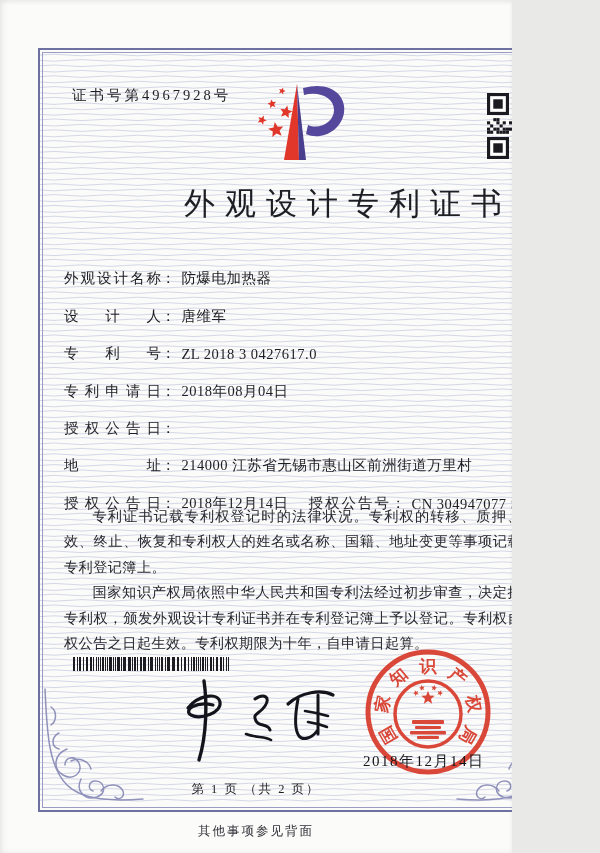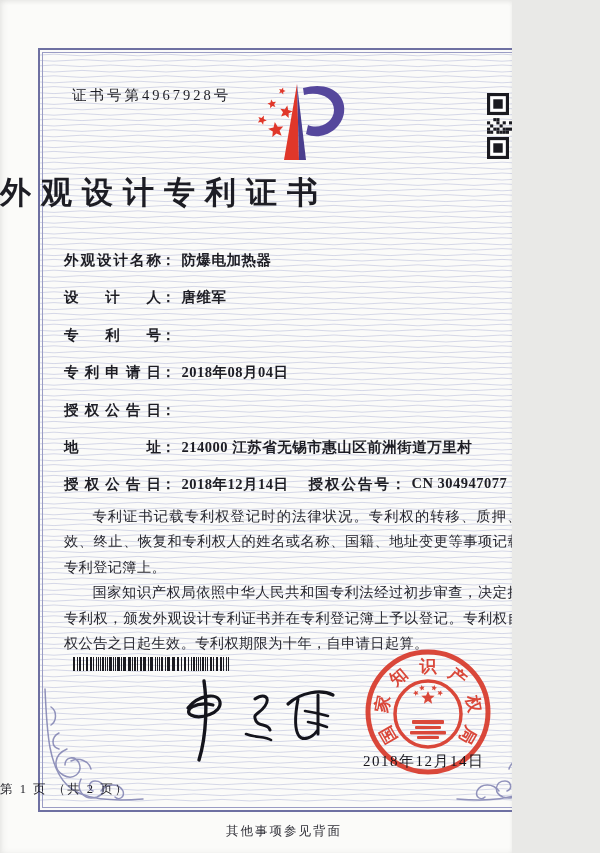--- a/index.html
+++ b/index.html
@@ -6,45 +6,45 @@
   .page{position:relative;width:512px;height:853px;background:#fbfbf9;overflow:hidden;
         font-family:"Liberation Serif","DejaVu Serif",serif;color:#1d1d24;
         box-shadow:inset 3px 0 6px rgba(0,0,0,.06), inset 0 2px 4px rgba(0,0,0,.05);}
   .frame{position:absolute;left:38px;top:48px;width:522px;height:760px;
          border:2px solid #6e70a2;}
   .frame-inner{position:absolute;inset:2px;border:1px solid #9a9cc4;}
   .waves{position:absolute;left:40px;top:50px;width:518px;height:756px;z-index:0;}
   .cert-no{position:absolute;left:72px;top:86px;font-size:14.5px;letter-spacing:3px;z-index:2;}
   .logo{position:absolute;left:251px;top:78px;width:100px;height:94px;z-index:2;}
   .qr{position:absolute;left:487px;top:93px;width:66px;height:66px;z-index:2;}
-  .title{position:absolute;left:0;top:172px;width:100%;text-align:left;
-         font-size:31px;font-weight:bold;letter-spacing:10px;z-index:2;}
+  .title{position:absolute;left:0;top:183px;width:100%;text-align:right;
+         font-size:31px;font-weight:normal;letter-spacing:10px;z-index:2;}
   .fields{position:absolute;left:64px;top:251px;width:478px;z-index:2;}
-  .frow{height:37.4px;display:flex;align-items:flex-start;font-size:14.5px;white-space:nowrap;font-weight:bold;}
+  .frow{height:37.4px;display:flex;align-items:flex-end;font-size:14.5px;white-space:nowrap;}
   .flabel{display:inline-block;width:97px;text-align:justify;text-align-last:justify;}
   .fcolon{margin-right:6px;}
   .fvalue{letter-spacing:.5px;}
   .flabel2{margin-left:20px;letter-spacing:2px;}
   .paras{position:absolute;left:64px;top:504px;width:473px;z-index:2;}
   .paras p{margin:0;font-size:14.2px;line-height:25.4px;text-align:justify;
            text-indent:2em;letter-spacing:.4px;color:#26262e;}
   .barcode{position:absolute;left:73px;top:657px;width:158px;height:14px;z-index:2;}
   .director{position:absolute;left:74px;top:700px;font-size:15.5px;line-height:33px;
             letter-spacing:3px;z-index:2;}
   .signature{position:absolute;left:158px;top:668px;width:195px;height:105px;z-index:2;}
   .seal{position:absolute;left:360px;top:644px;width:136px;height:136px;z-index:2;opacity:.92;}
   .seal-date{position:absolute;left:363px;top:752px;font-size:15px;letter-spacing:1.5px;
              color:#15151c;z-index:3;}
   .flourish{position:absolute;width:104px;height:120px;z-index:1;opacity:.85;}
   .flourish.left{left:41px;top:687px;}
   .flourish.right{left:455px;top:687px;transform:scaleX(-1);}
-  .page-ind{position:absolute;left:0;top:781px;width:100%;
+  .page-ind{position:absolute;left:0;top:781px;width:100%;text-align:center;
             font-size:12.5px;letter-spacing:2px;z-index:2;}
   .back-note{position:absolute;left:0;top:823px;width:100%;text-align:center;
-             font-size:12.5px;letter-spacing:2px;color:#2e2e36;z-index:2;padding-left:28px;}
+             font-size:12.5px;letter-spacing:2px;color:#2e2e36;z-index:2;}
 </style>
 </head>
 <body>
 
 <div class="page">
 
   <svg class="waves" id="waves-svg" viewBox="0 0 518 756" preserveAspectRatio="none" fill="none" stroke-width="0.7" opacity="0.5" stroke="#8c94c6">
       <path d="M0 5.0 q14 -1.6 28 0 q14 1.6 28 0 q14 -1.6 28 0 q14 1.6 28 0 q14 -1.6 28 0 q14 1.6 28 0 q14 -1.6 28 0 q14 1.6 28 0 q14 -1.6 28 0 q14 1.6 28 0 q14 -1.6 28 0 q14 1.6 28 0 q14 -1.6 28 0 q14 1.6 28 0 q14 -1.6 28 0 q14 1.6 28 0 q14 -1.6 28 0 q14 1.6 28 0 q14 -1.6 28 0"></path>
       <path d="M0 10.4 q14 1.6 28 0 q14 -1.6 28 0 q14 1.6 28 0 q14 -1.6 28 0 q14 1.6 28 0 q14 -1.6 28 0 q14 1.6 28 0 q14 -1.6 28 0 q14 1.6 28 0 q14 -1.6 28 0 q14 1.6 28 0 q14 -1.6 28 0 q14 1.6 28 0 q14 -1.6 28 0 q14 1.6 28 0 q14 -1.6 28 0 q14 1.6 28 0 q14 -1.6 28 0 q14 1.6 28 0"></path>
       <path d="M0 15.8 q14 -1.6 28 0 q14 1.6 28 0 q14 -1.6 28 0 q14 1.6 28 0 q14 -1.6 28 0 q14 1.6 28 0 q14 -1.6 28 0 q14 1.6 28 0 q14 -1.6 28 0 q14 1.6 28 0 q14 -1.6 28 0 q14 1.6 28 0 q14 -1.6 28 0 q14 1.6 28 0 q14 -1.6 28 0 q14 1.6 28 0 q14 -1.6 28 0 q14 1.6 28 0 q14 -1.6 28 0"></path>
@@ -340,20 +340,21 @@
       <span class="fvalue">防爆电加热器</span>
     </div>
     <div class="frow">
       <span class="flabel">设计人</span>
         <span class="fcolon">：</span>
       <span class="fvalue">唐维军</span>
     </div>
     <div class="frow">
       <span class="flabel">专利号</span>
         <span class="fcolon">：</span>
+      <span class="fvalue">ZL 2018 3 0427617.0</span>
     </div>
     <div class="frow">
       <span class="flabel">专利申请日</span>
         <span class="fcolon">：</span>
       <span class="fvalue">2018年08月04日</span>
     </div>
     <div class="frow">
       <span class="flabel">授权公告日</span>
         <span class="fcolon">：</span>
     </div>

